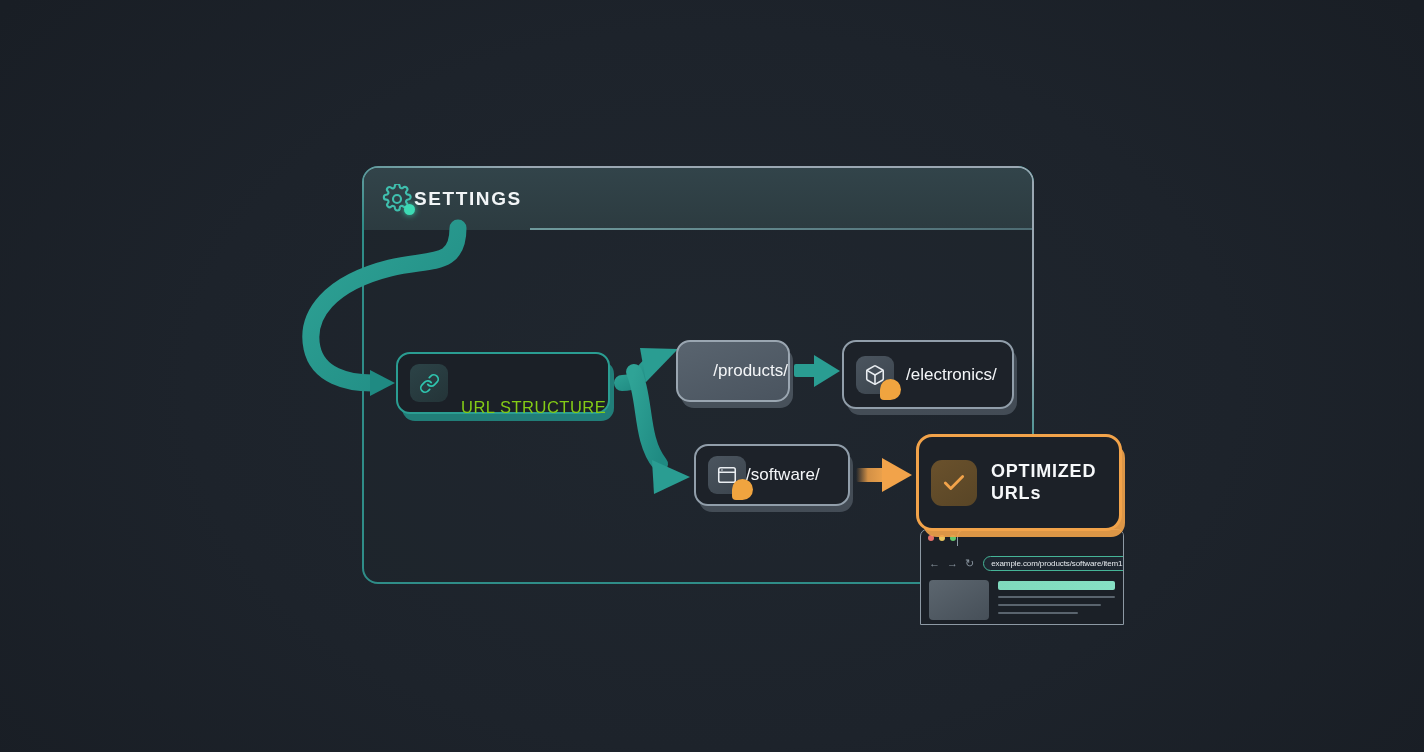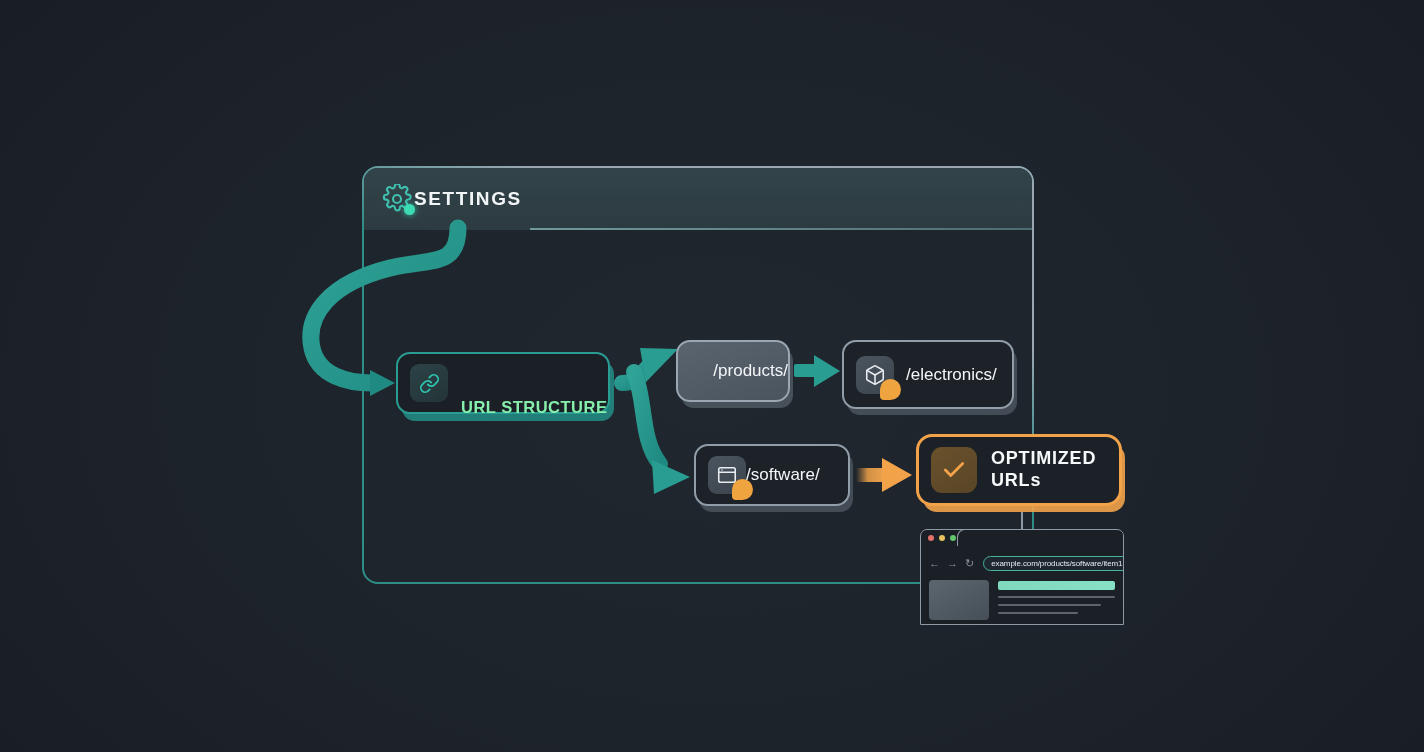--- a/index.html
+++ b/index.html
@@ -80,21 +80,21 @@
     padding: 0 12px; gap: 13px;
     box-shadow: 5px 8px 0 -1px rgba(34,142,134,0.85);
   }
   .icon-tile {
     width: 38px; height: 38px; border-radius: 9px;
     display: flex; align-items: center; justify-content: center;
     position: relative; flex: none;
   }
   .tile-teal { background: linear-gradient(145deg, #2c4347, #243438); }
   .node-label {
-    color: #86efac; font-size: 16.5px; font-weight: bold; letter-spacing: .5px;
+    color: #84cc16; font-size: 16.5px; font-weight: normal; letter-spacing: .5px;
     white-space: nowrap;
     margin-top: 48px;
   }
 
   
   .chip-products {
     left: 676px; top: 340px;
     width: 114px; height: 62px;
     border-radius: 14px;
     border: 2px solid #9aa6b1;
@@ -130,21 +130,21 @@
   .badge-orange {
     position: absolute; right: -7px; bottom: -6px;
     width: 21px; height: 21px; border-radius: 50%;
     background: #f0a43f;
     border-bottom-left-radius: 4px;
   }
 
   
   .node-optimized {
     left: 916px; top: 434px;
-    width: 206px; height: 72px;
+    width: 206px; height: 97px;
     border-radius: 16px;
     border: 3px solid #f2a34a;
     background: #1c2128;
     padding: 0 12px; gap: 14px;
     box-shadow: 5px 8px 0 -2px rgba(242,163,74,0.9);
     z-index: 6;
   }
   .tile-amber { background: linear-gradient(145deg, #6a512c, #584526); }
   .optimized-label {
     color: #f6f8fa; font-size: 18px; font-weight: bold;

